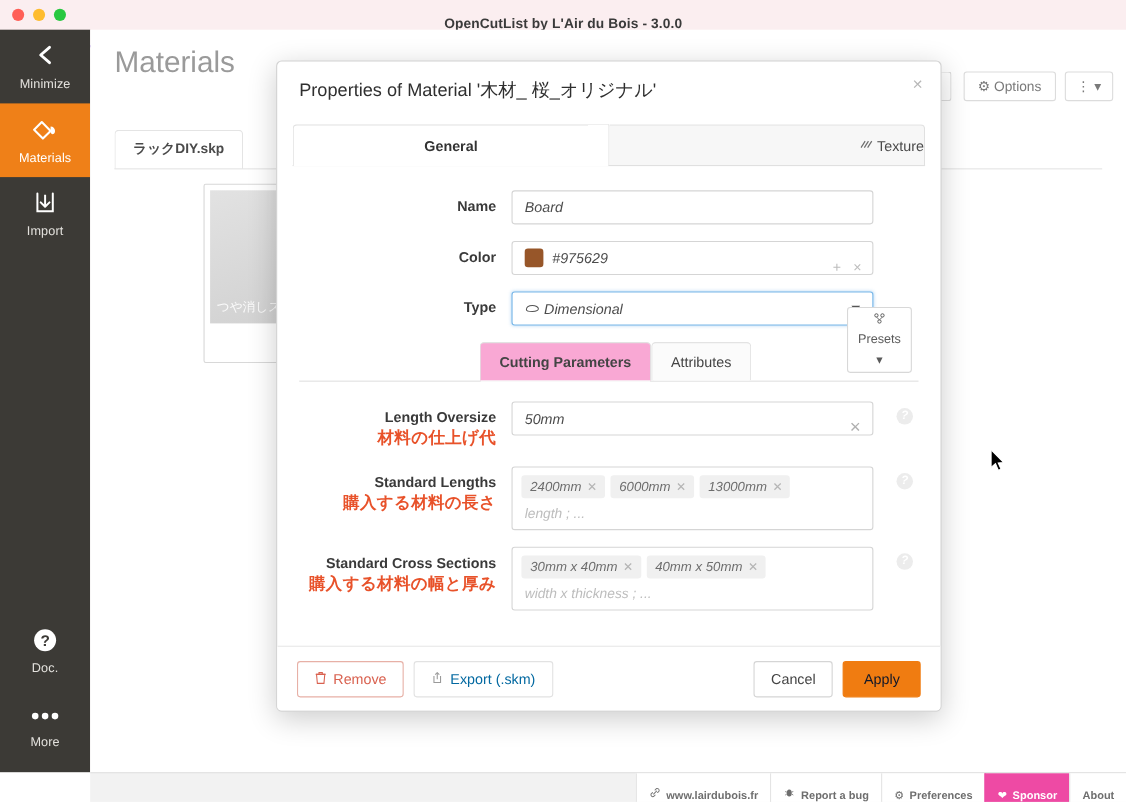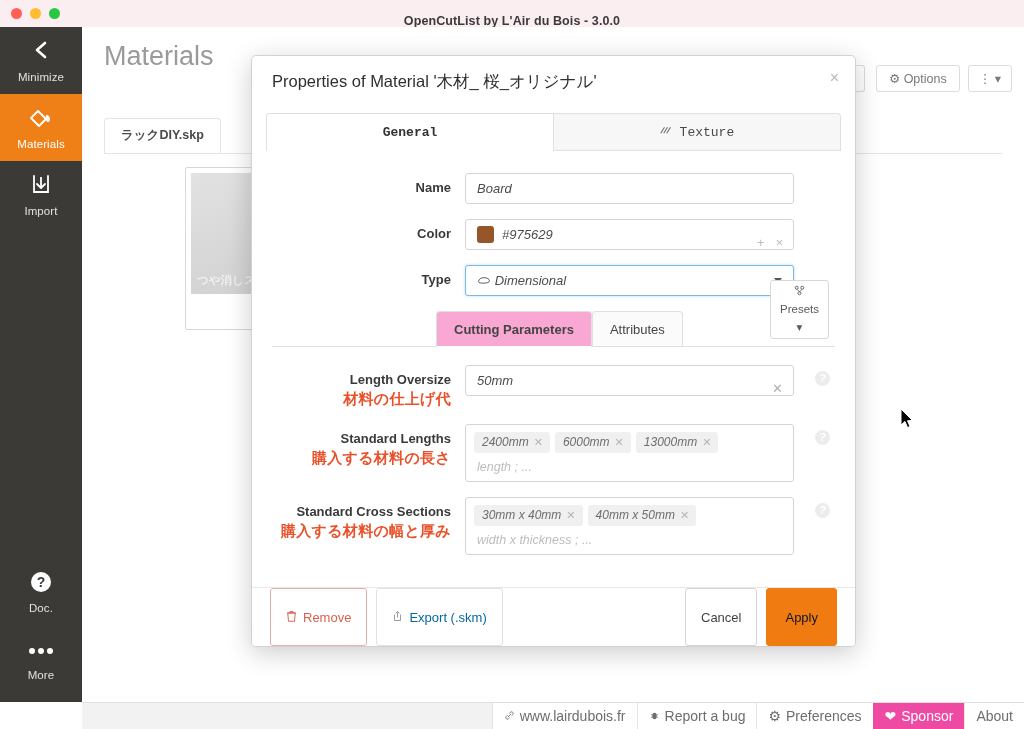--- a/index.html
+++ b/index.html
@@ -181,27 +181,28 @@
 
   
   .statusbar {
     position: absolute; left: 82px; bottom: 0;
     width: 942px; height: 27px;
     background: #f2f2f2;
     border-top: 1px solid #e0e0e0;
     display: flex; align-items: stretch; justify-content: flex-end;
   }
   .status-btn {
-    display: flex; align-items: center; gap: 5px;
+    display: flex; align-items: flex-end; gap: 5px;
     padding: 0 11px;
-    font-size: 14px;
+    font-size: 10px;
     color: #6e6e6e;
     background: #ffffff;
     border-left: 1px solid #e4e4e4;
     white-space: nowrap;
+    font-weight: bold;
   }
   .status-btn.sponsor { background: #ee4aa4; color: #ffffff; border-left-color: #ee4aa4; }
   .status-btn.last { border-right: none; }
 
   
   .modal-shadow {
     position: absolute;
     left: 251px; top: 55px;
     width: 605px; height: 592px;
     background: #ffffff;
@@ -222,21 +223,20 @@
   }
   .modal-close {
     position: absolute; right: 16px; top: 14px;
     font-size: 16px; color: #b8b8b8;
     line-height: 16px;
   }
   .tabbar {
     display: flex;
     margin: 8px 14px 0 14px;
     border-bottom: 1px solid #e0e0e0;
-    font-family: Liberation Mono, monospace;
   }
   .mtab {
     flex: 1;
     text-align: center;
     font-size: 13px;
     padding: 11px 0 10px;
     color: #4a4a4a;
     background: #f7f7f7;
     border: 1px solid #e0e0e0;
     border-bottom: none;
@@ -246,21 +246,21 @@
     font-weight: bold;
     color: #333;
     position: relative;
   }
   .mtab.active::after {
     content: "";
     position: absolute; left: 0; right: 0; bottom: -1px;
     height: 1px; background: #ffffff;
   }
   .mtab:first-child { border-radius: 4px 0 0 0; }
-  .mtab:last-child  { border-radius: 0 4px 0 0; border-left: none; }
+  .mtab:last-child  { border-radius: 0 4px 0 0; border-left: none; text-align: right; }
 
   .form {
     padding: 22px 20px 0 20px;
   }
   .frow {
     display: flex; align-items: flex-start;
     margin-bottom: 15px;
   }
   .flabel {
     width: 193px;
@@ -388,21 +388,21 @@
     font-size: 12.5px;
     color: #bdbdbd;
     padding: 3px 2px 1px 3px;
   }
 
   .modal-foot {
     position: absolute; left: 0; bottom: 0;
     width: 603px; height: 59px;
     border-top: 1px solid #e8e8e8;
     background: #ffffff;
-    display: flex; 
+    display: flex; align-items: center;
     padding: 0 18px;
   }
   .fbtn {
     font-size: 13px;
     border-radius: 3px;
     padding: 8px 15px;
     background: #ffffff;
     border: 1px solid #d5d5d5;
     color: #444;
     display: inline-flex; align-items: center; gap: 6px;

